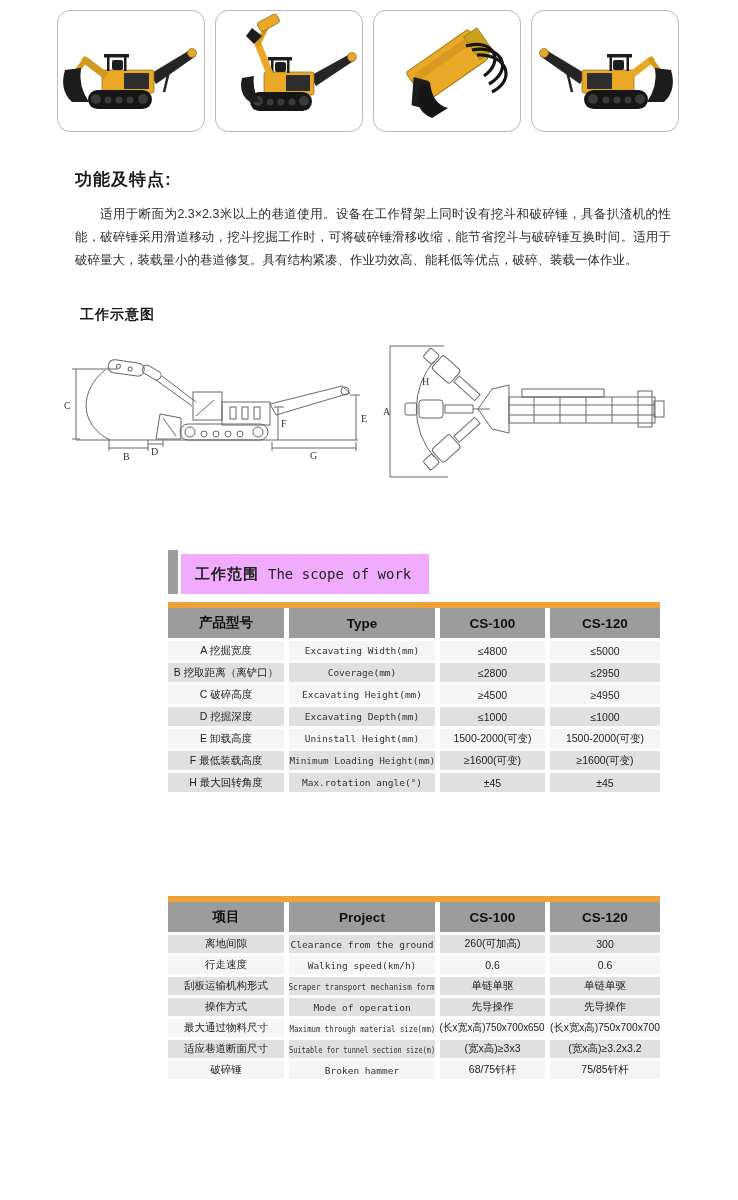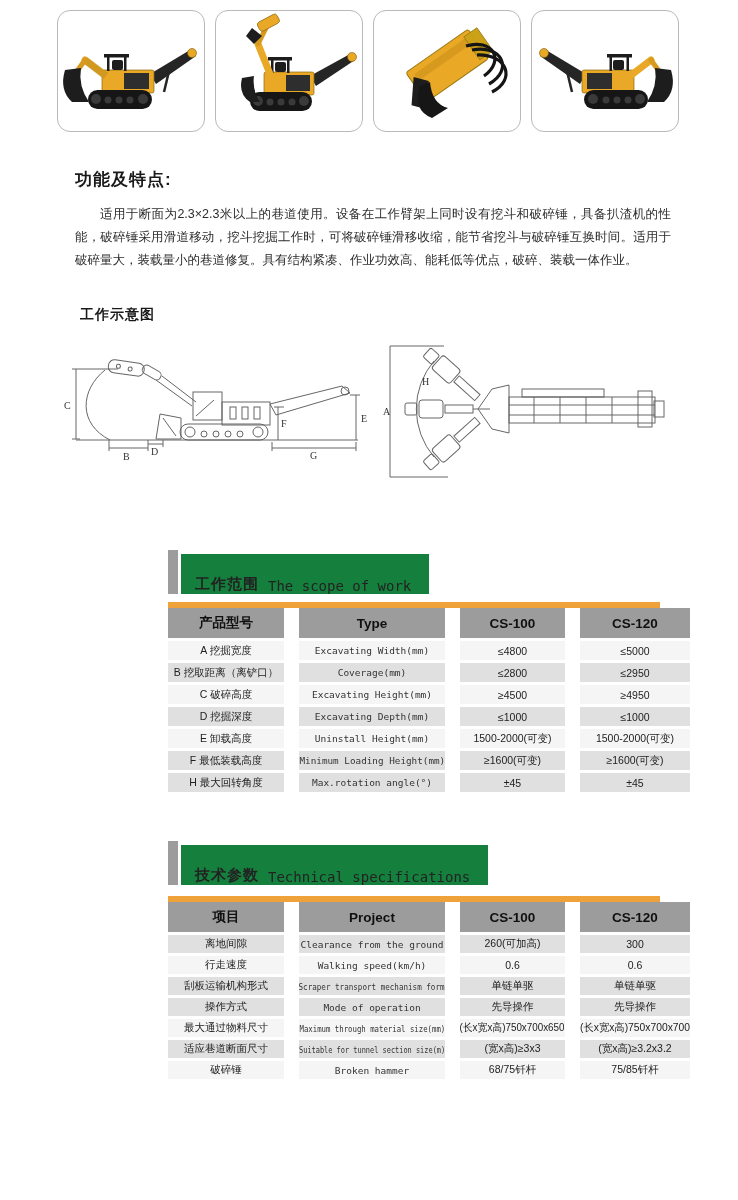--- a/index.html
+++ b/index.html
@@ -19,29 +19,29 @@
   .features h2 { font-size:17px; font-weight:bold; color:#1a1a1a; letter-spacing:1px; }
   .features p  { margin-top:12px; font-size:12.5px; line-height:1.85; color:#2c2c2c; text-indent:2em; text-align:justify; }
   
   .diagram-head { position:absolute; left:80px; top:306px; font-size:14px; font-weight:bold; color:#1a1a1a; letter-spacing:1px; }
   .diag { position:absolute; }
   .diag text { font-family:"Liberation Serif", serif; font-size:10px; fill:#333; }
   
   .section { position:absolute; left:168px; display:flex; align-items:stretch; }
   .section .vbar { width:10px; background:#9c9c9c; }
   .section .tbox {
-    margin-top:4px; margin-left:3px; height:40px; background:#15803d;
-    display:flex; align-items:flex-end; padding:0 18px 0 14px; gap:9px; white-space:nowrap;
+    margin-top:4px; margin-left:3px; height:40px; background:#f0abfc;
+    display:flex; align-items:center; padding:0 18px 0 14px; gap:9px; white-space:nowrap;
   }
   .section .zh { font-size:15px; font-weight:bold; color:#222; letter-spacing:1px; }
   .section .en { font-size:14px; color:#222; font-family:"DejaVu Sans Mono", monospace; }
   
   .tablewrap { position:absolute; left:168px; width:492px; }
   .accentbar { height:6px; background:#f0a23a; }
-  .t-head, .tr { display:grid; grid-template-columns:116px 146px 105px 110px; column-gap:15px; }
+  .t-head, .tr { display:grid; grid-template-columns:116px 146px 105px 110px; column-gap:5px; }
   .th {
     height:30px; background:#9c9c9c; display:flex; align-items:center; justify-content:center;
     font-size:13.5px; font-weight:bold; color:#101010; overflow:hidden; white-space:nowrap;
   }
   .tr { margin-top:3px; }
   .td { height:19px; display:flex; align-items:center; justify-content:center; overflow:hidden; white-space:nowrap; }
   .spec .td { height:18px; }
   .tr-light .td { background:#f5f5f5; }
   .tr-dark  .td { background:#e0e0e0; }
   .td span { font-size:10.5px; color:#222; white-space:nowrap; }
@@ -376,24 +376,20 @@
           </div>
           <div class="td td-3">
             <span>±45</span>
           </div>
         </div>
       </div>
   </div>
 
   <div class="section" id="spec-sec">
     <div class="vbar"></div>
-    <div class="tbox">
-      <span class="zh">技术参数</span>
-      <span class="en">Technical specifications</span>
-    </div>
   </div>
 
   <div class="tablewrap spec" id="spec-table">
     <div class="accentbar"></div>
     <div class="t-head">
         <div class="th">项目</div>
         <div class="th">Project</div>
         <div class="th">CS-100</div>
         <div class="th">CS-120</div>
       </div>

